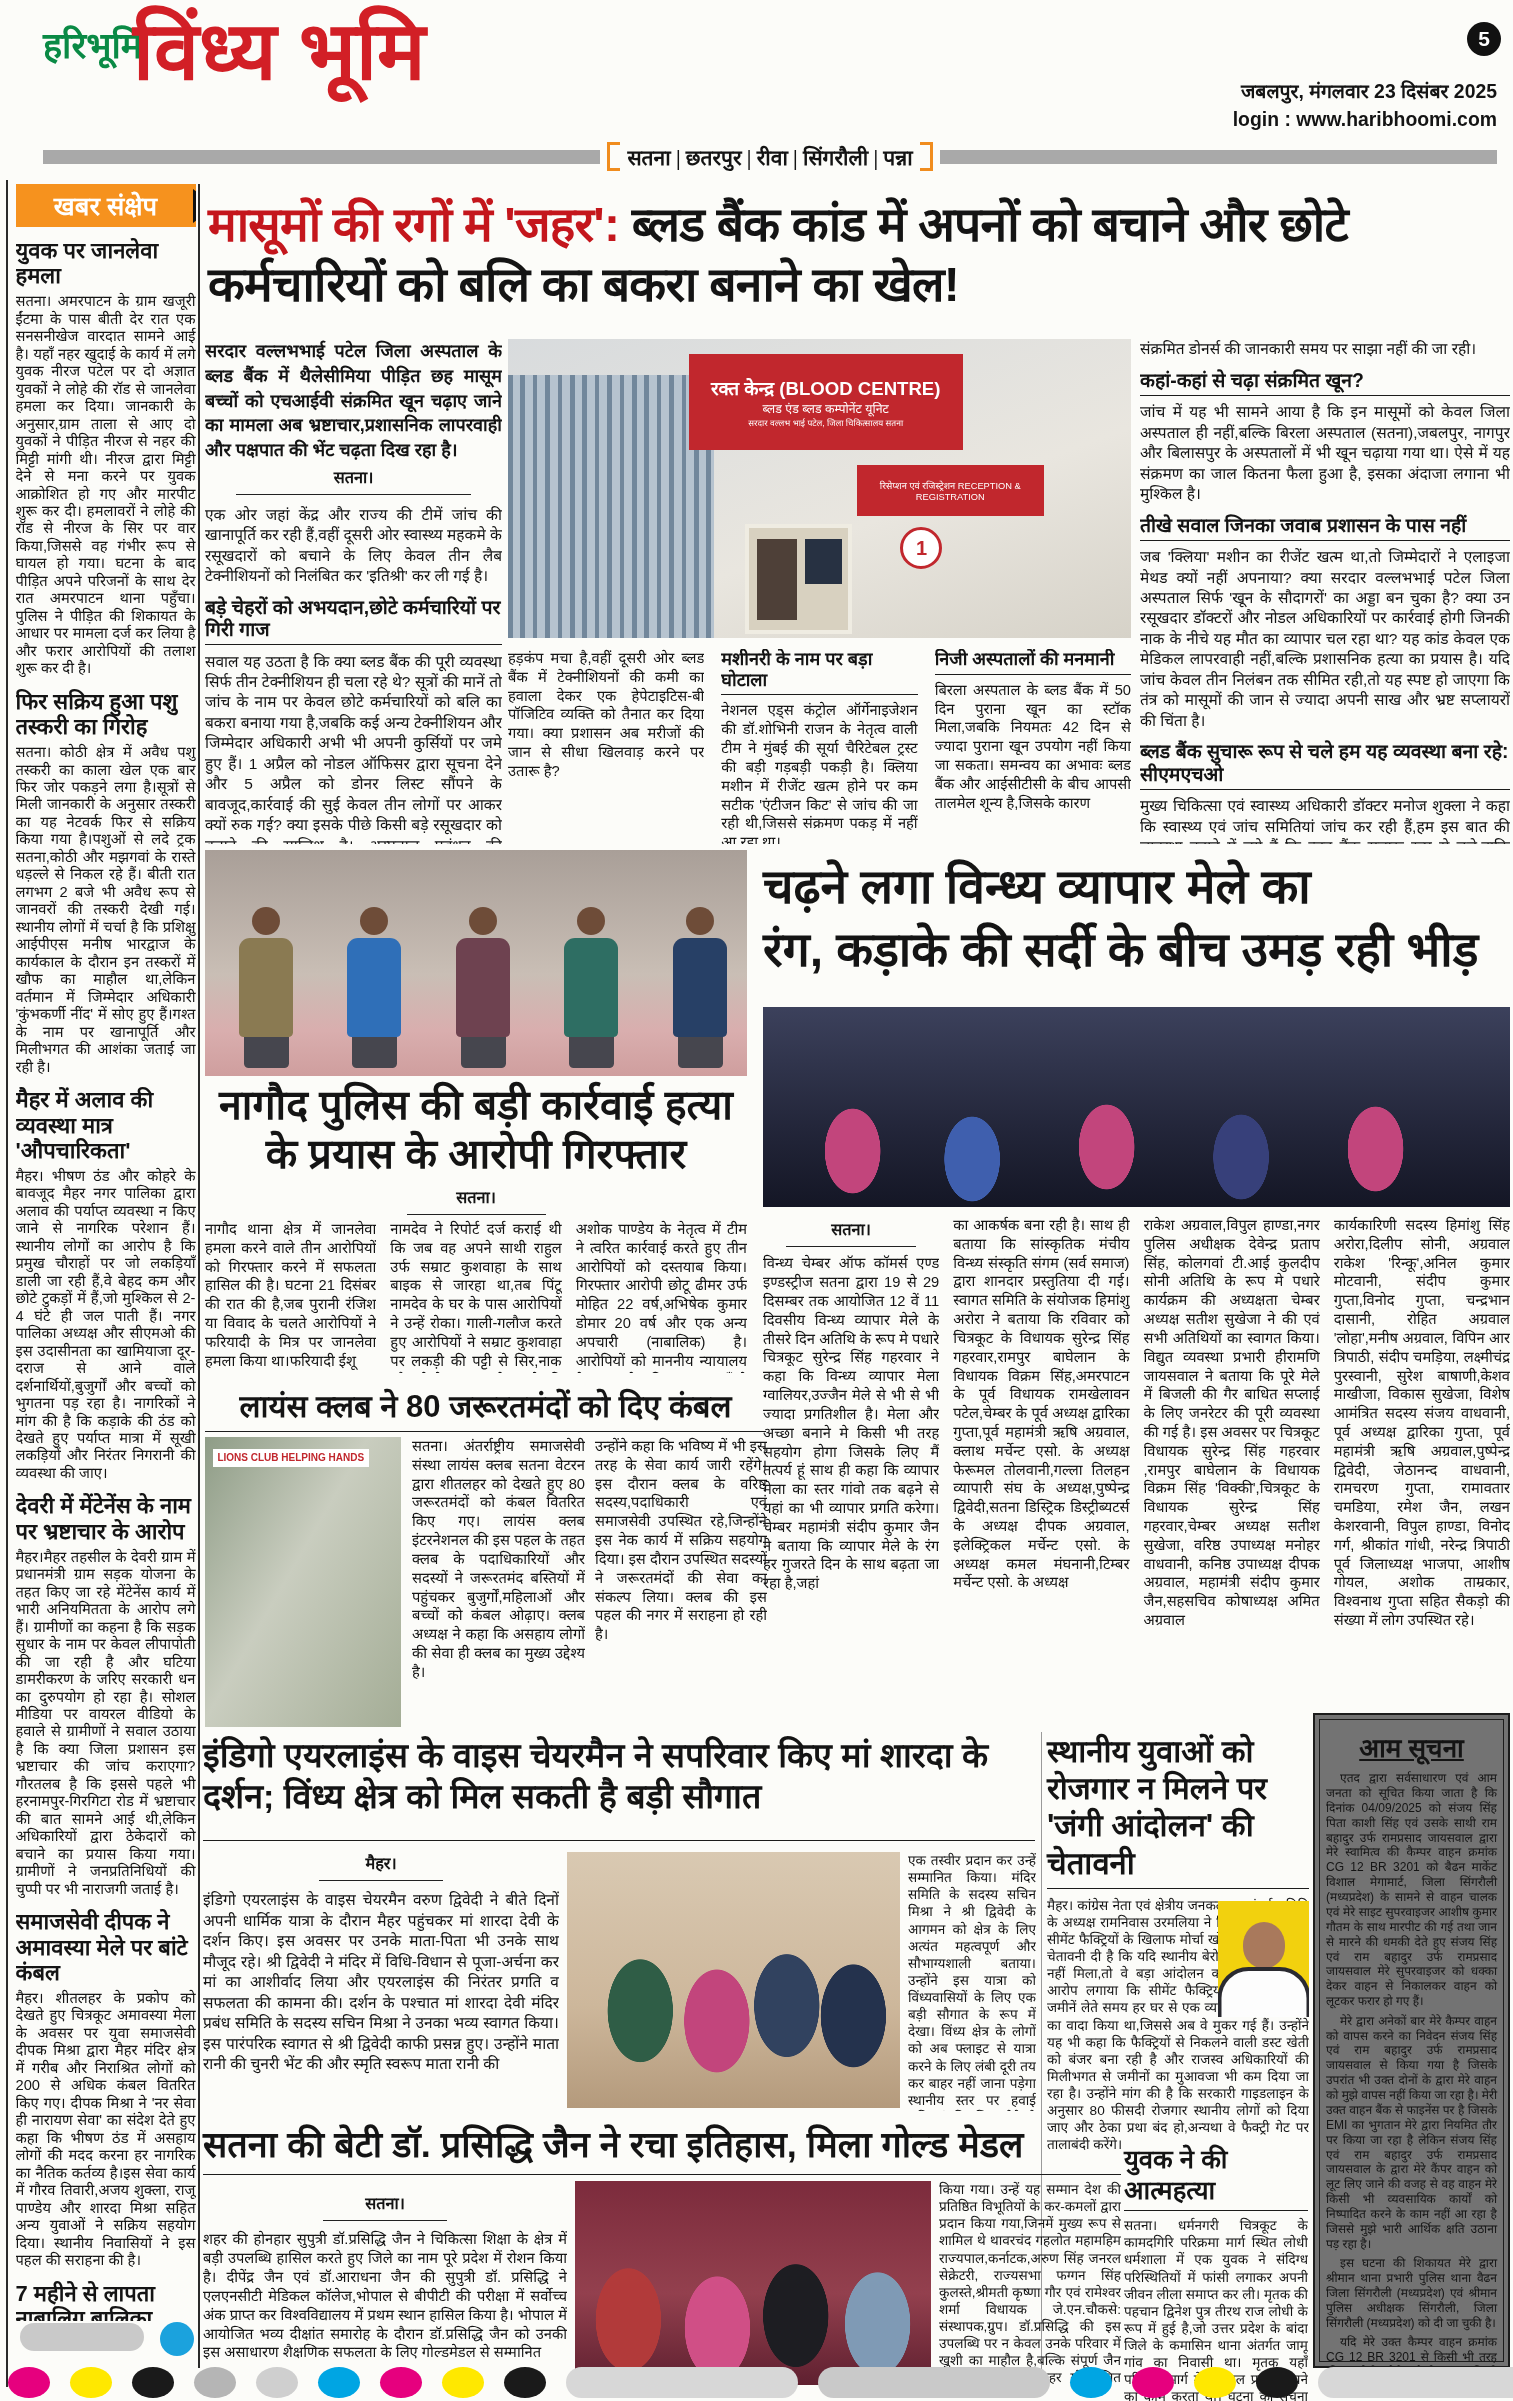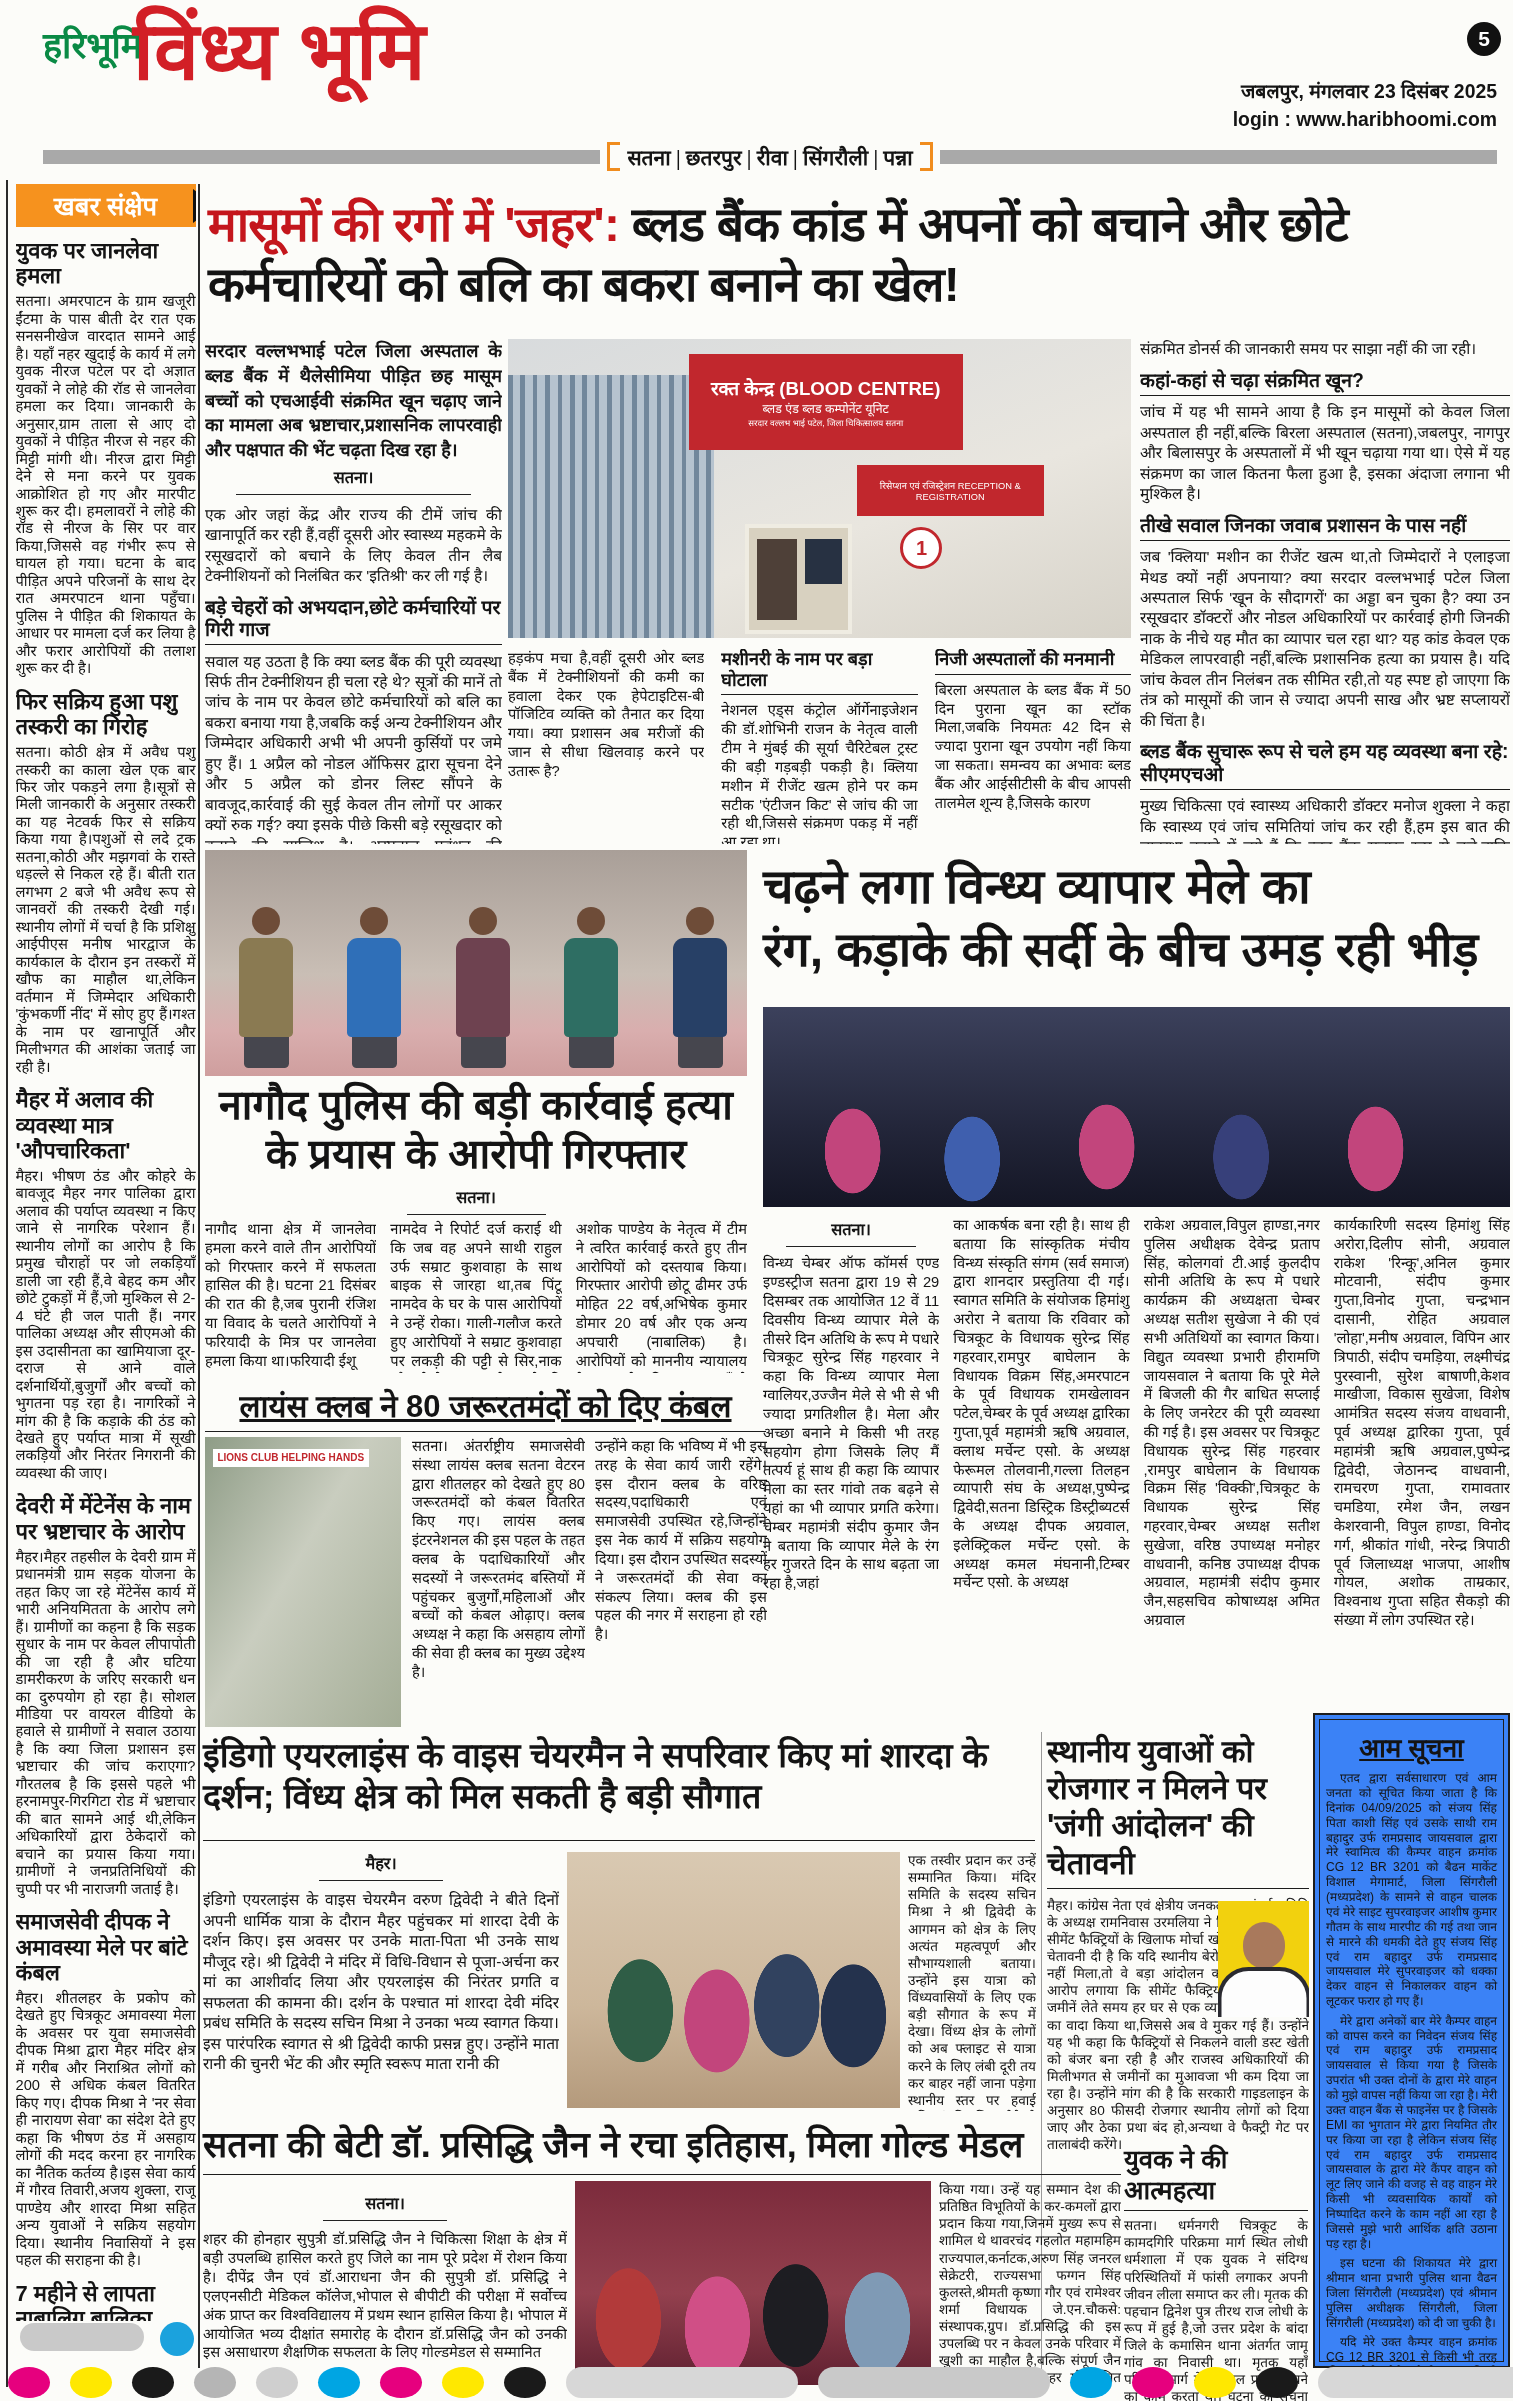--- a/index.html
+++ b/index.html
@@ -86,21 +86,21 @@
     radial-gradient(ellipse 54px 85px at 62% 66%,#1d1d22 0 60%,transparent 61%),
     radial-gradient(ellipse 54px 85px at 85% 70%,#7f9ab5 0 60%,transparent 61%),
     linear-gradient(#7c2b3c 0%,#93404e 55%,#5f2030 100%);}
   .ph-protest{background:#f2d10e;}
   .pr-face{position:absolute;left:50%;top:18%;transform:translateX(-50%);width:42px;height:46px;
     border-radius:50% 50% 46% 46%;background:#a9795c;}
   .pr-body{position:absolute;left:50%;bottom:0;transform:translateX(-50%);width:85px;height:46px;
     border-radius:31px 31px 0 0;background:#fdfdfd;border:4.6px solid #2a2a30;border-bottom:none;}
 
   
-  .notice{border:2.3px solid #1c1c1c;outline:1.5px solid #1c1c1c;outline-offset:-7px;background:#3b82f6;
+  .notice{border:2.3px solid #1c1c1c;outline:1.5px solid #1c1c1c;outline-offset:-7px;background:#737373;
     padding:12.4px 11px;box-sizing:border-box;}
   .notice h3{margin:1.5px 0 6.2px;text-align:center;font-size:26px;text-decoration:underline;}
   .notice p{margin:0 0 4.6px;font-size:12px;line-height:1.24;text-align:justify;text-indent:14px;}
 
   
   .dotsrow{position:absolute;left:7.7px;right:7.7px;top:2367px;display:flex;align-items:center;gap:20px;}
   .dot{width:42px;height:31px;border-radius:50%;flex:0 0 auto;}
   .dot.wide{width:232px;border-radius:17px;}
 </style>
 </head>
@@ -236,21 +236,21 @@
   <h2 class="abs h-sec" style="left:205px;top:1081px;width:542px;margin:0;font-size:41px;text-align:center;">नागौद पुलिस की बड़ी कार्रवाई हत्या के प्रयास के आरोपी गिरफ्तार</h2>
   <div class="abs" style="left:205px;top:1186px;width:542px;">
     <div class="byline" style="width:139px;margin:0 auto;">सतना।</div>
   </div>
   <div class="abs" style="left:205px;top:1220px;width:542px;height:153px;display:flex;gap:14px;">
     <div class="col body19" style="flex:1;">नागौद थाना क्षेत्र में जानलेवा हमला करने वाले तीन आरोपियों को गिरफ्तार करने में सफलता हासिल की है। घटना 21 दिसंबर की रात की है,जब पुरानी रंजिश या विवाद के चलते आरोपियों ने फरियादी के मित्र पर जानलेवा हमला किया था।फरियादी ईशू</div>
     <div class="col body19" style="flex:1;">नामदेव ने रिपोर्ट दर्ज कराई थी कि जब वह अपने साथी राहुल उर्फ सम्राट कुशवाहा के साथ बाइक से जारहा था,तब पिंटू नामदेव के घर के पास आरोपियों ने उन्हें रोका। गाली-गलौज करते हुए आरोपियों ने सम्राट कुशवाहा पर लकड़ी की पट्टी से सिर,नाक और चेहरे पर जानसे मारने की नीयत से हमला किया।थाना प्रभारी निरीक्षक</div>
     <div class="col body19" style="flex:1;">अशोक पाण्डेय के नेतृत्व में टीम ने त्वरित कार्रवाई करते हुए तीन आरोपियों को दस्तयाब किया। गिरफ्तार आरोपी छोटू ढीमर उर्फ मोहित 22 वर्ष,अभिषेक कुमार डोमार 20 वर्ष और एक अन्य अपचारी (नाबालिक) है। आरोपियों को माननीय न्यायालय के समक्ष पेश किया गया,जहाँ से उन्हें जेल भेज दिया गया है।</div>
   </div>
 
-  <h2 class="abs h-sec underrule" style="left:205px;top:1388px;width:561px;margin:0;font-size:31px;text-align:center;padding-bottom:6.2px;text-decoration:underline;">लायंस क्लब ने 80 जरूरतमंदों को दिए कंबल</h2>
+  <h2 class="abs h-sec underrule" style="left:205px;top:1388px;width:561px;margin:0;font-size:31px;text-align:center;padding-bottom:6.2px;">लायंस क्लब ने 80 जरूरतमंदों को दिए कंबल</h2>
   <div class="photo ph-lions" style="left:205px;top:1437px;width:196px;height:290px;">
     <div class="lions-sign">LIONS CLUB HELPING HANDS</div>
   </div>
   <div class="abs col body19" style="left:412px;top:1437px;width:173px;height:290px;">सतना। अंतर्राष्ट्रीय समाजसेवी संस्था लायंस क्लब सतना वेटरन द्वारा शीतलहर को देखते हुए 80 जरूरतमंदों को कंबल वितरित किए गए। लायंस क्लब इंटरनेशनल की इस पहल के तहत क्लब के पदाधिकारियों और सदस्यों ने जरूरतमंद बस्तियों में पहुंचकर बुजुर्गों,महिलाओं और बच्चों को कंबल ओढ़ाए। क्लब अध्यक्ष ने कहा कि असहाय लोगों की सेवा ही क्लब का मुख्य उद्देश्य है।</div>
   <div class="abs col body19" style="left:595px;top:1437px;width:172px;height:290px;">उन्होंने कहा कि भविष्य में भी इस तरह के सेवा कार्य जारी रहेंगे। इस दौरान क्लब के वरिष्ठ सदस्य,पदाधिकारी एवं समाजसेवी उपस्थित रहे,जिन्होंने इस नेक कार्य में सक्रिय सहयोग दिया। इस दौरान उपस्थित सदस्यों ने जरूरतमंदों की सेवा का संकल्प लिया। क्लब की इस पहल की नगर में सराहना हो रही है।</div>
 
   <h2 class="abs h-sec" style="left:763px;top:855px;width:747px;margin:0;font-size:48px;line-height:1.32;">
     <span>चढ़ने लगा विन्ध्य व्यापार मेले का</span><br>
     <span>रंग, कड़ाके की सर्दी के बीच उमड़ रही भीड़</span>
   </h2>

